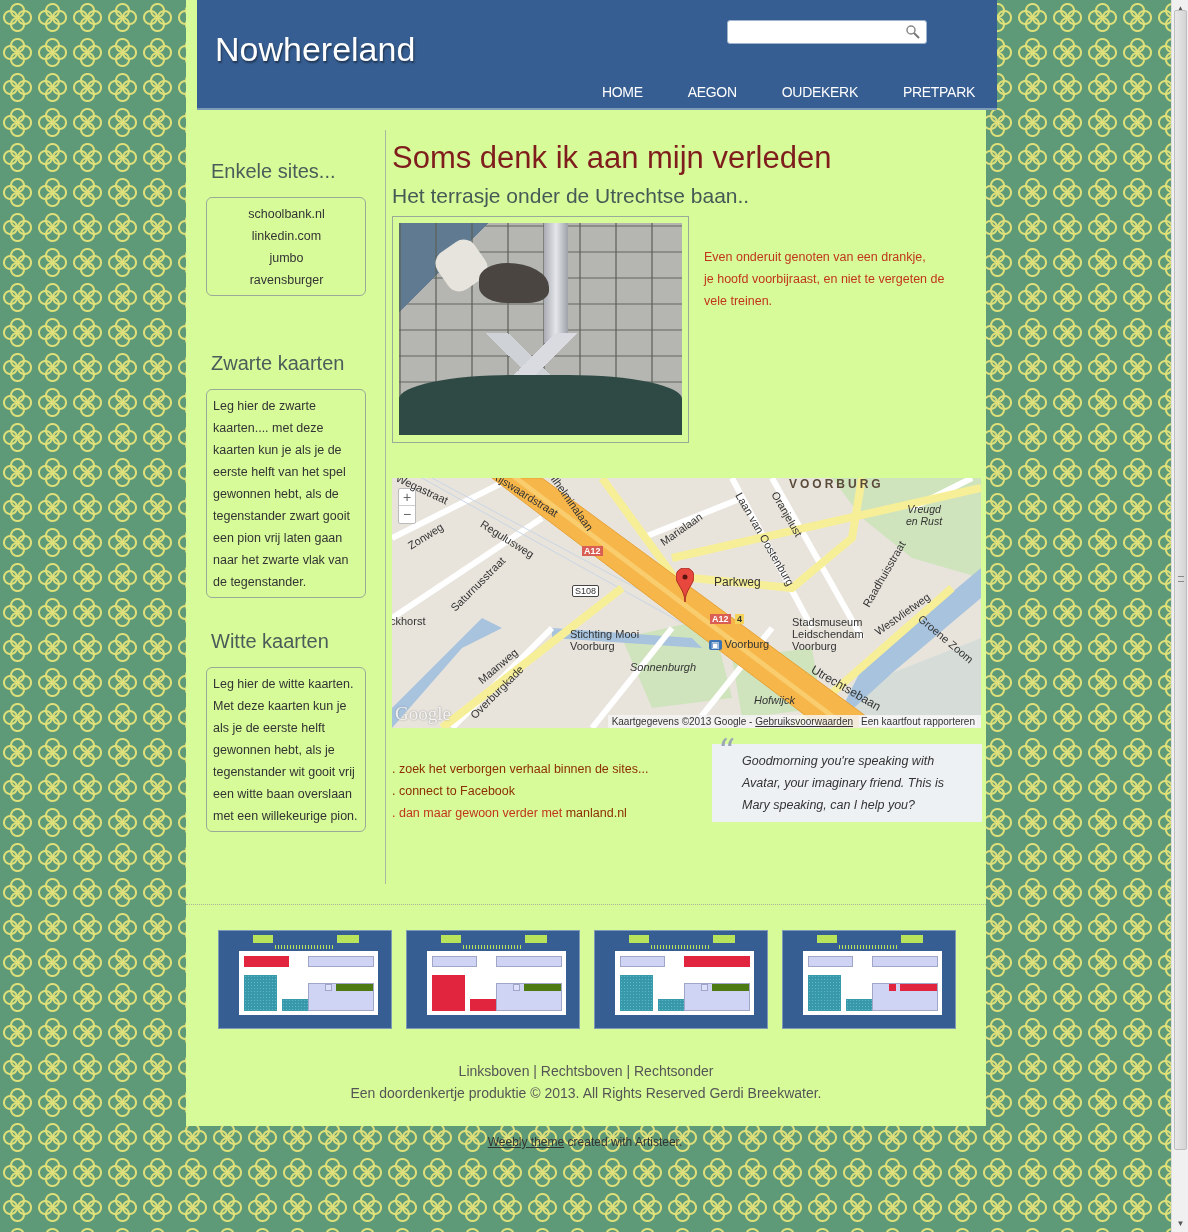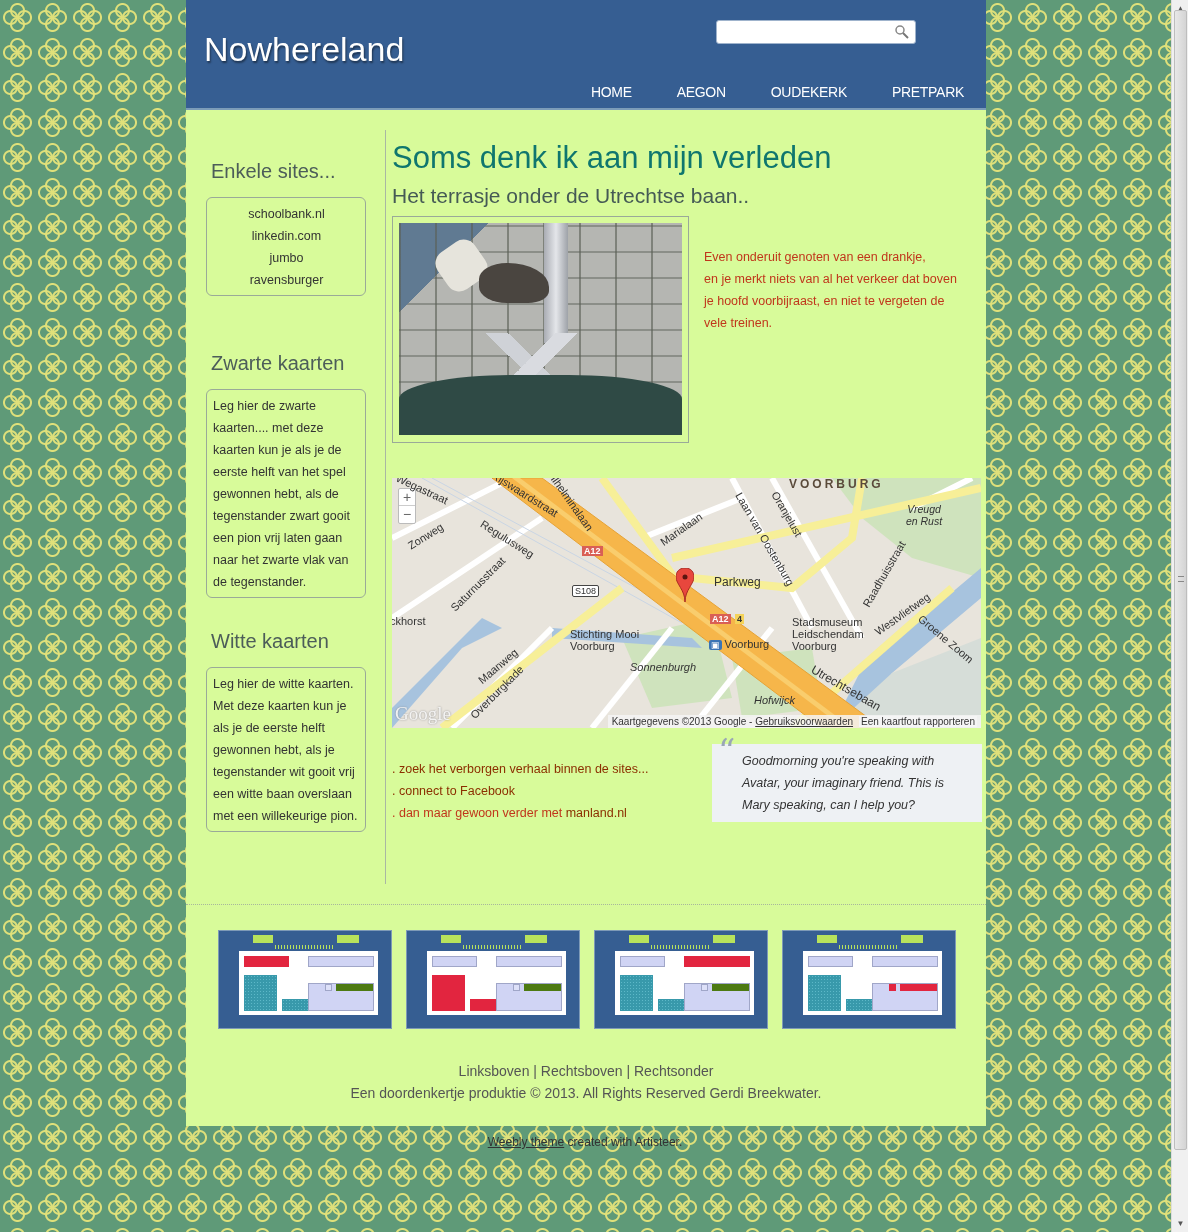--- a/index.html
+++ b/index.html
@@ -13,21 +13,21 @@
       radial-gradient(circle at 30% 50%, transparent 5px, #dfe07a 6px, #dfe07a 7px, transparent 8px),
       radial-gradient(circle at 70% 50%, transparent 5px, #dfe07a 6px, #dfe07a 7px, transparent 8px),
       radial-gradient(circle at 50% 70%, transparent 5px, #dfe07a 6px, #dfe07a 7px, transparent 8px);
     background-size: 35px 35px;
   }
   .page {
     position: absolute; left: 186px; top: 0; width: 800px; height: 1126px;
     background: #d8fb9a;
   }
   .header {
-    position: absolute; left: 0; top: 0; width: 800px; height: 110px;
+    position: absolute; left: 11px; top: 0; width: 800px; height: 110px;
     background: #365e92;
     border-bottom: 2px solid #7c9cb8;
   }
   .site-title {
     position: absolute; left: 18px; top: 30px;
     color: #ffffff; font-size: 34px; text-shadow: 1px 2px 2px rgba(0,0,0,.45);
   }
   .search-box {
     position: absolute; left: 530px; top: 20px; width: 200px; height: 24px;
     background: #fff; border: 1px solid #9fb3cc; border-radius: 3px;
@@ -40,21 +40,21 @@
   .sidebar { position: absolute; left: 20px; top: 160px; width: 160px; }
   .block-title { font-size: 20px; color: #4c5d59; margin-left: 5px; margin-bottom: 14px; }
   .block {
     border: 1px solid #9aaa98; border-radius: 6px; padding: 5px 5px 4px 6px;
     font-size: 12.5px; color: #333; line-height: 22px;
   }
   .block a { color: #333; text-decoration: none; display: block; text-align: center; }
   .vsep { position: absolute; left: 199px; top: 130px; width: 1px; height: 754px; background: #a9b7a3; }
 
   .content { position: absolute; left: 206px; top: 140px; width: 590px; }
-  .post-title { color: #0f766e; font-size: 31px; font-weight: normal; }
+  .post-title { color: #7f1d1d; font-size: 31px; font-weight: normal; }
   .post-sub { color: #455a55; font-size: 21px; margin-top: 8px; }
   .photo-frame {
     position: absolute; left: 0; top: 76px; width: 297px; height: 227px;
     border: 1px solid #9aaa98; padding: 6px;
   }
   .photo {
     width: 283px; height: 212px; position: relative; overflow: hidden;
     background:
       linear-gradient(135deg, #607a92 0 18%, transparent 18%),
       repeating-linear-gradient(0deg, #8b8e88 0 2px, #b5b6b2 2px 26px),
@@ -180,21 +180,20 @@
         <div class="pole"></div>
         <div class="base"></div>
         <div class="sock"></div>
         <div class="shoe"></div>
         <div class="leg"></div>
       </div>
     </div>
 
     <div class="post-text">
       <div>Even onderuit genoten van een drankje,</div>
-      <div>en je merkt niets van al het verkeer dat boven</div>
       <div>je hoofd voorbijraast, en niet te vergeten de</div>
       <div>vele treinen.</div>
     </div>
 
     <div class="map">
       <svg width="589" height="250" viewBox="0 0 589 250">
         <rect width="589" height="250" fill="#e8e4dc"></rect>
         <path d="M440 0 L589 0 L589 100 L520 80 L470 40 Z" fill="#cfe3bd"></path>
         <path d="M230 160 L320 140 L340 220 L260 230 Z" fill="#cfe3bd"></path>
         <path d="M340 180 L420 170 L430 230 L350 240 Z" fill="#cfe3bd"></path>

